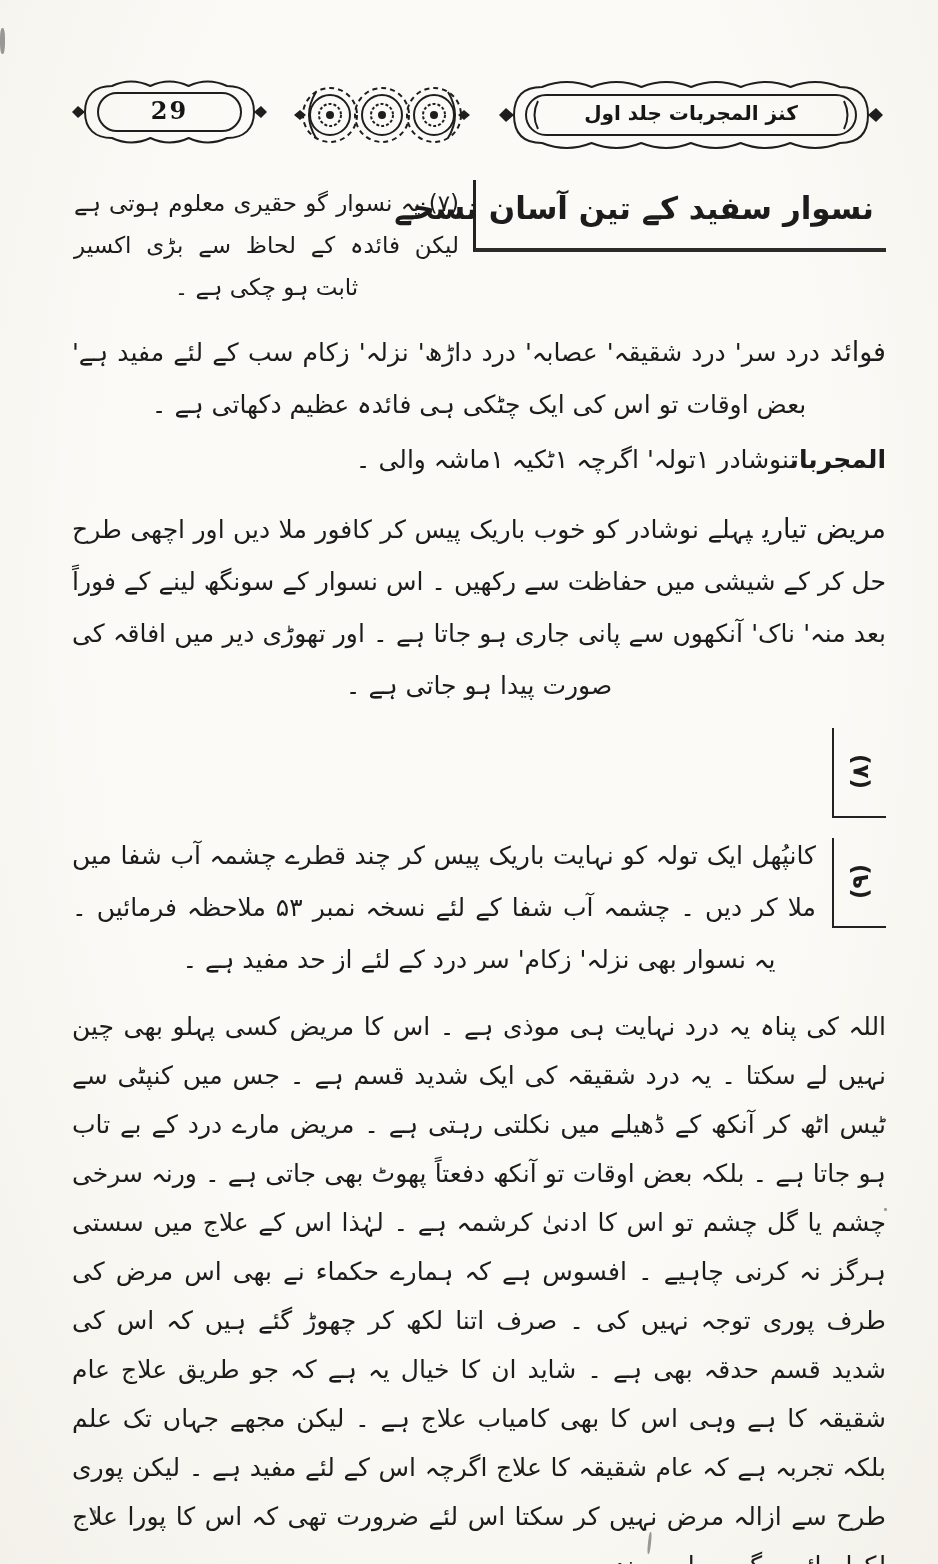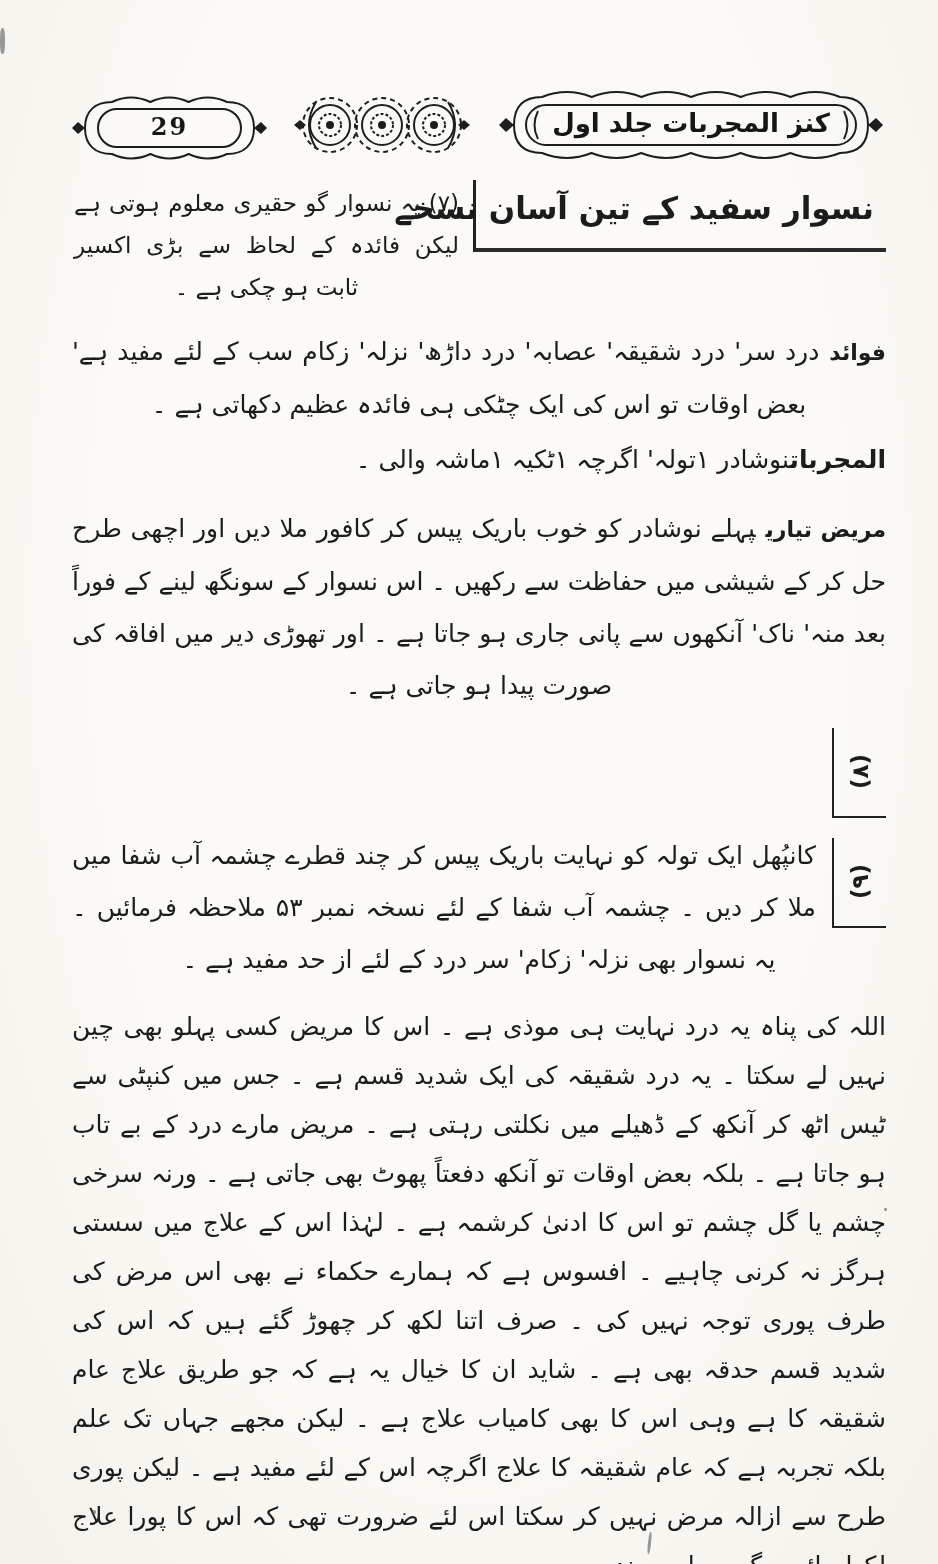--- a/index.html
+++ b/index.html
@@ -15,32 +15,32 @@
     box-sizing:border-box;
     padding:0 52px 0 72px;
   }
   
   .page-header{
     margin-top:76px;
     height:88px;
     display:flex;
     direction:ltr;              
     justify-content:space-between;
-    align-items:flex-end;
+    align-items:flex-start;
     gap:10px;
   }
   .cartouche{position:relative;}
   .cartouche svg{display:block;}
   .cart-label{
     position:absolute;inset:0;
     display:flex;align-items:center;justify-content:center;
     font-weight:bold;color:#161616;
   }
   .cart-label.num{font-family:"DejaVu Serif", serif;font-size:24px;letter-spacing:2px;padding-bottom:4px;}
-  .cart-label.title{font-size:26px;padding-bottom:4px;direction:rtl;}
+  .cart-label.title{font-size:20px;padding-bottom:4px;direction:rtl;}
   
   .intro{
     margin-top:16px;
     display:flex;
     direction:rtl;
     align-items:flex-start;
   }
   .intro-heading-box{
     width:396px;
     flex:0 0 auto;
@@ -65,22 +65,22 @@
   }
   
   .para{
     margin:18px 0 0 0;
     font-size:25px;
     line-height:52px;
     text-align:justify;
     text-align-last:center;
   }
   .para .lead{
-    font-weight:bold;
-    font-size:22px;
+    font-weight:normal;
+    font-size:27px;
     margin-left:10px;
   }
   .recipe-line{
     margin:4px 0 0 0;
     font-size:25px;
     line-height:50px;
     text-align:right;
   }
   
   .numbered{

